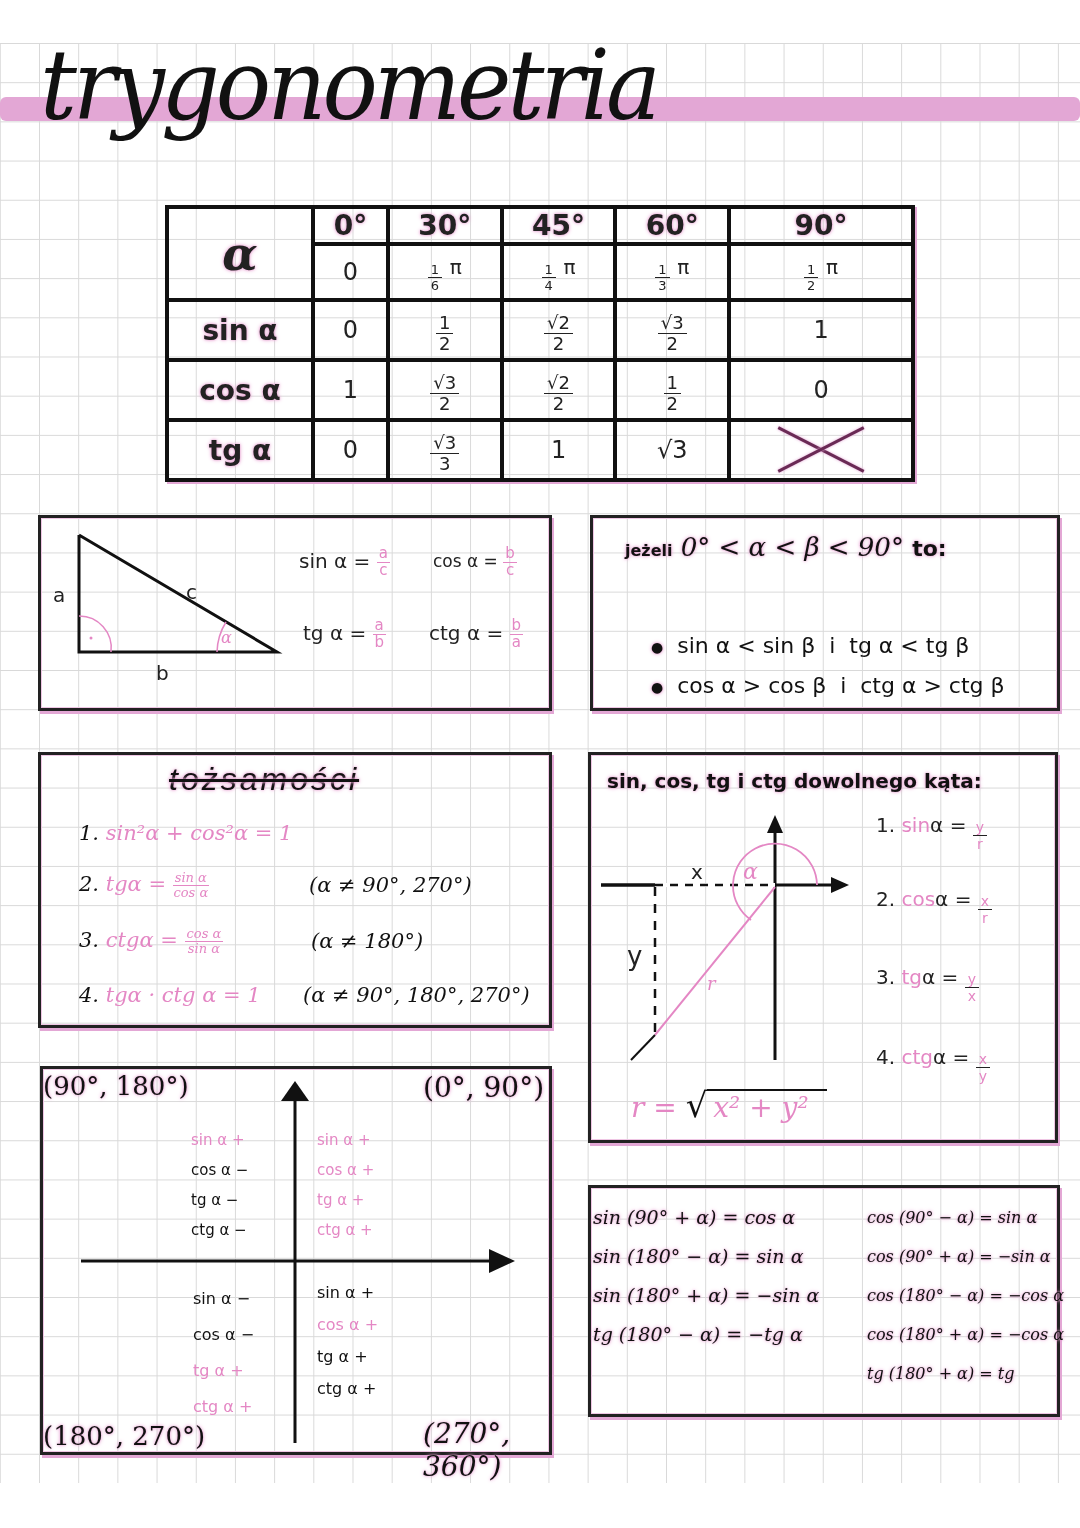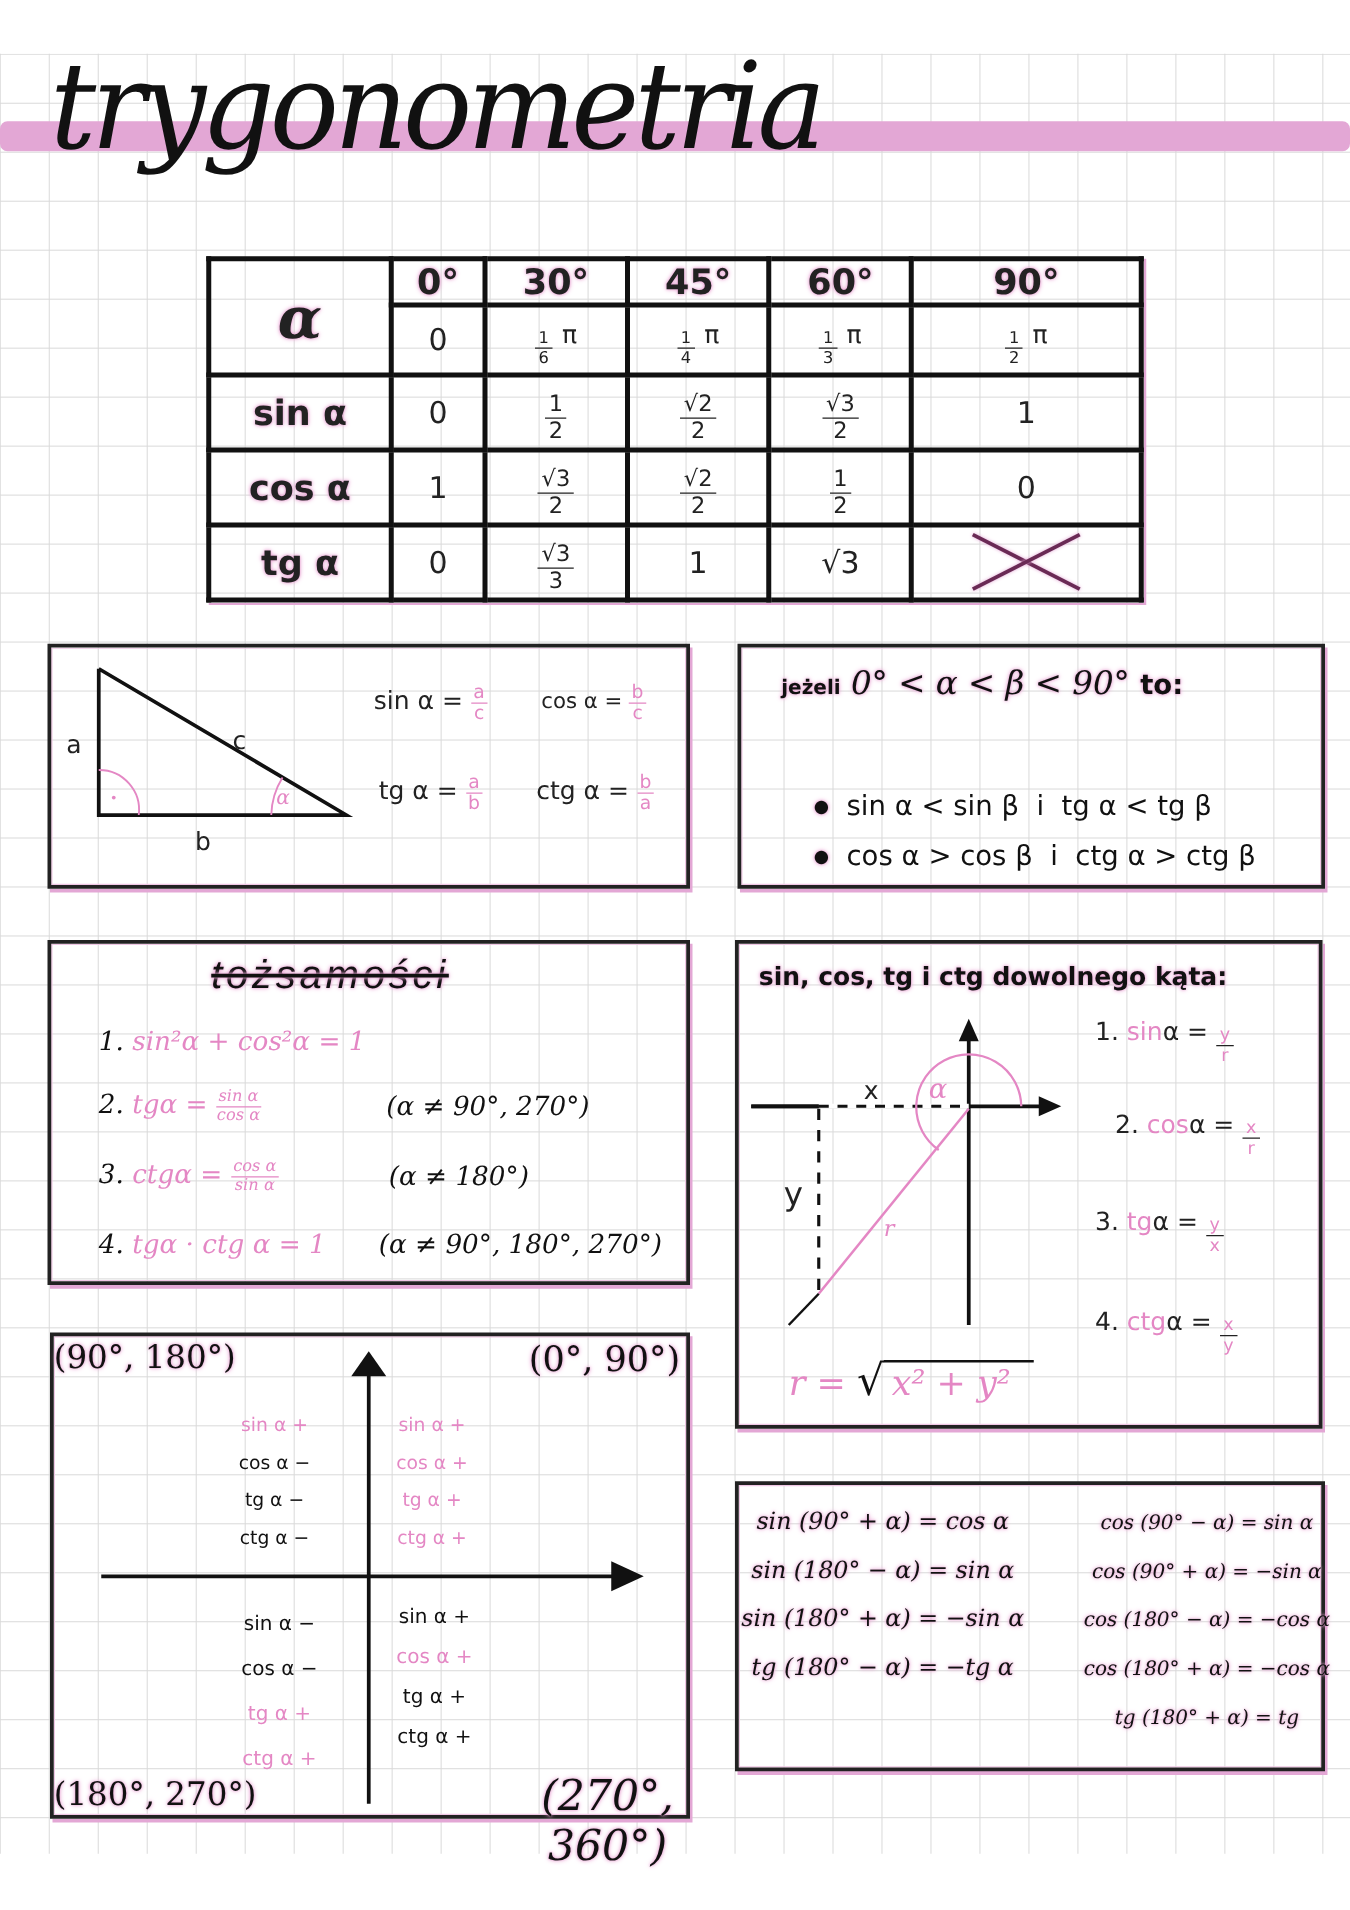--- a/index.html
+++ b/index.html
@@ -9,21 +9,21 @@
     font-family:"DejaVu Sans", sans-serif; color:#111;
   }
   .grid {
     position:absolute; left:0; top:43px; width:1080px; height:1440px;
     background-image:
       linear-gradient(to right, #d9d9d9 1px, transparent 1px),
       linear-gradient(to bottom, #d9d9d9 1px, transparent 1px);
     background-size:39.2px 39.2px;
     background-position:39px 0;
   }
-  .abs { position:absolute;text-align:center; }
+  .abs { position:absolute; }
   .pink { color:#e487c4; }
   .hl { text-shadow: 0 0 4px #e8a3d3, 0 0 2px #e8a3d3; }
   .title-bar {
     position:absolute; left:0; top:97px; width:1080px; height:24px;
     background:#e3a7d5; border-radius:6px;
   }
   .title {
     position:absolute; left:40px; top:40px;
     font-family:"DejaVu Serif", serif; font-style:italic;
     font-size:92px; letter-spacing:-4px; line-height:1; color:#111;
@@ -267,21 +267,21 @@
     <span style="font-size:34px">√</span><span class="pink" style="border-top:2.5px solid #111;padding:0 18px 0 6px;font-style:italic;font-family:'DejaVu Serif',serif">x² + y²</span>
   </div>
 
   <div class="abs hand" style="left:285px;top:58px;white-space:nowrap">
     <span>1.</span> <span class="pink">sin</span><span>α =</span>
     <span class="frac" style="font-size:14px">
         <span class="n pink">y</span>
         <span class="d pink">r</span>
       </span>
   </div>
-  <div class="abs hand" style="left:301px;top:132px;white-space:nowrap">
+  <div class="abs hand" style="left:285px;top:132px;white-space:nowrap">
     <span>2.</span> <span class="pink">cos</span><span>α =</span>
     <span class="frac" style="font-size:14px">
         <span class="n pink">x</span>
         <span class="d pink">r</span>
       </span>
   </div>
   <div class="abs hand" style="left:285px;top:210px;white-space:nowrap">
     <span>3.</span> <span class="pink">tg</span><span>α =</span>
     <span class="frac" style="font-size:14px">
         <span class="n pink">y</span>
@@ -300,21 +300,21 @@
 <div class="box" style="left:40px;top:1066px;width:506px;height:383px;">
   <svg width="506" height="383" style="left:0;top:0">
     <line x1="252" y1="374" x2="252" y2="30" stroke="#111" stroke-width="3"></line>
     <polygon points="252,12 238,32 266,32" fill="#111"></polygon>
     <line x1="38" y1="192" x2="448" y2="192" stroke="#111" stroke-width="3"></line>
     <polygon points="472,192 446,180 446,204" fill="#111"></polygon>
   </svg>
   <span class="abs hl" style="left:0;top:2px;font-size:26px;font-family:'DejaVu Serif',serif">(90°, 180°)</span>
   <span class="abs hl" style="left:380px;top:2px;font-size:28px;font-family:'DejaVu Serif',serif">(0°, 90°)</span>
   <span class="abs hl" style="left:0;top:352px;font-size:26px;font-family:'DejaVu Serif',serif">(180°, 270°)</span>
-  <span class="abs hl" style="left:380px;top:348px;font-size:34px;font-family:'DejaVu Serif',serif;font-style:italic">(270°, 360°)</span>
+  <span class="abs hl" style="left:380px;top:348px;font-size:28px;font-family:'DejaVu Serif',serif;font-style:italic">(270°, 360°)</span>
 
   <div class="abs" style="left:148px;top:56px;font-size:15px;line-height:30px">
     <div class="pink">sin α +</div>
     <div>cos α −</div>
     <div>tg α −</div>
     <div>ctg α −</div>
   </div>
   <div class="abs pink" style="left:274px;top:56px;font-size:15px;line-height:30px">
     <div>sin α +</div>
     <div>cos α +</div>

